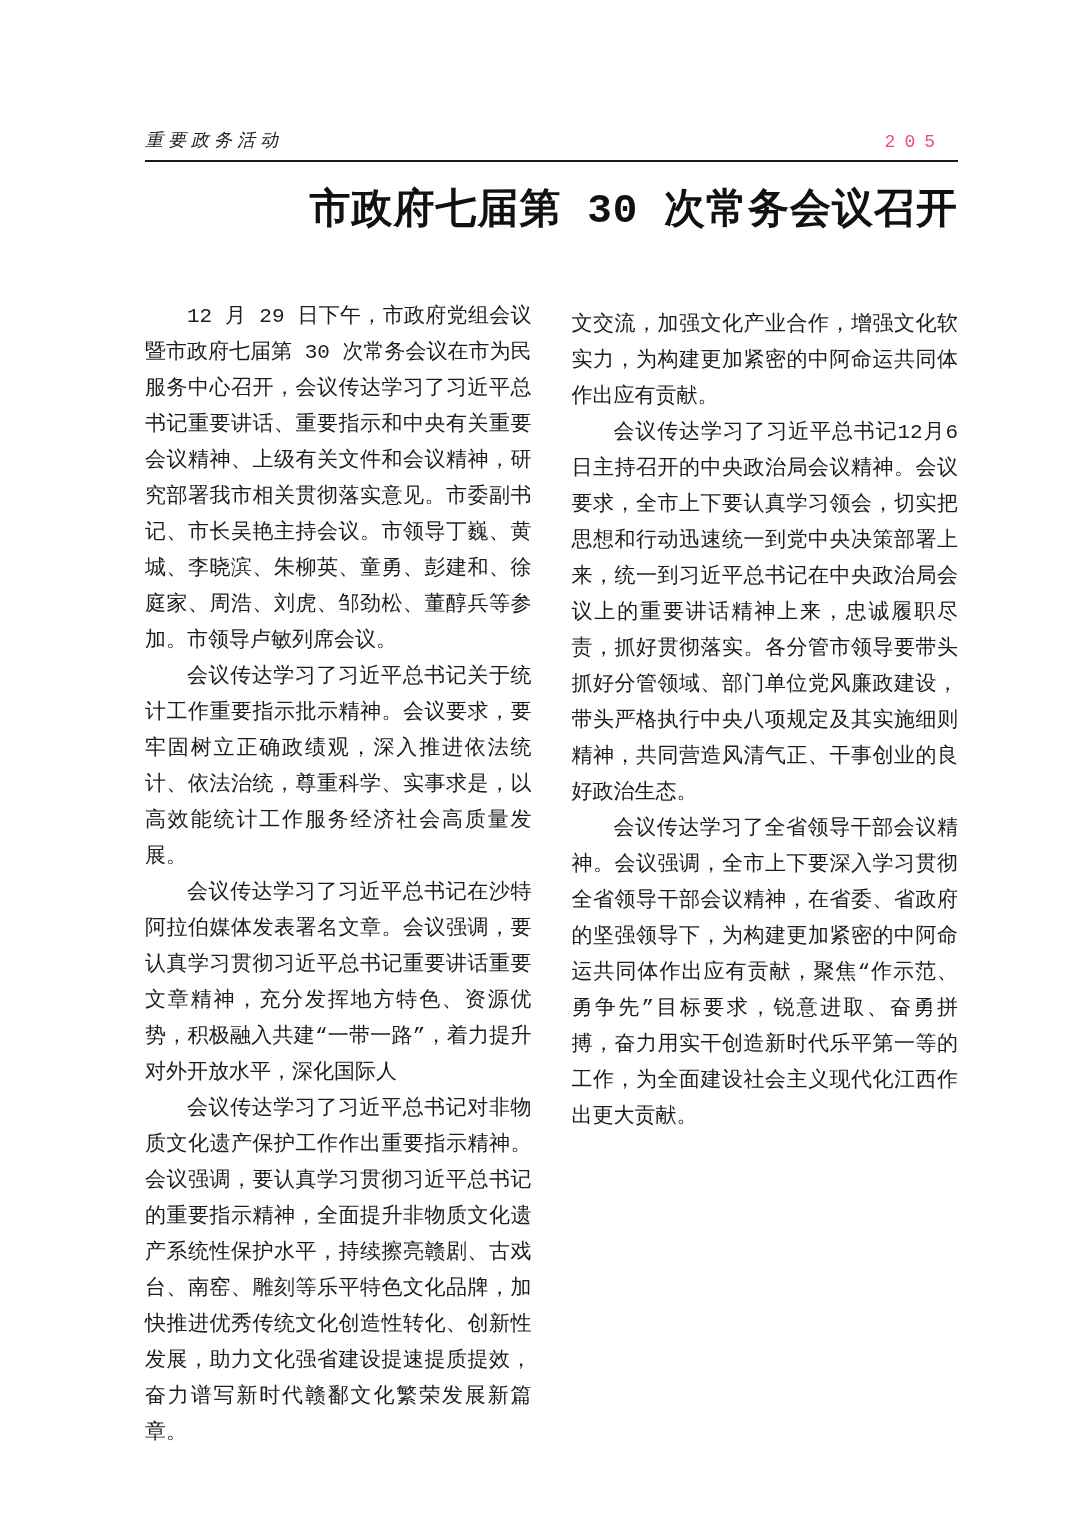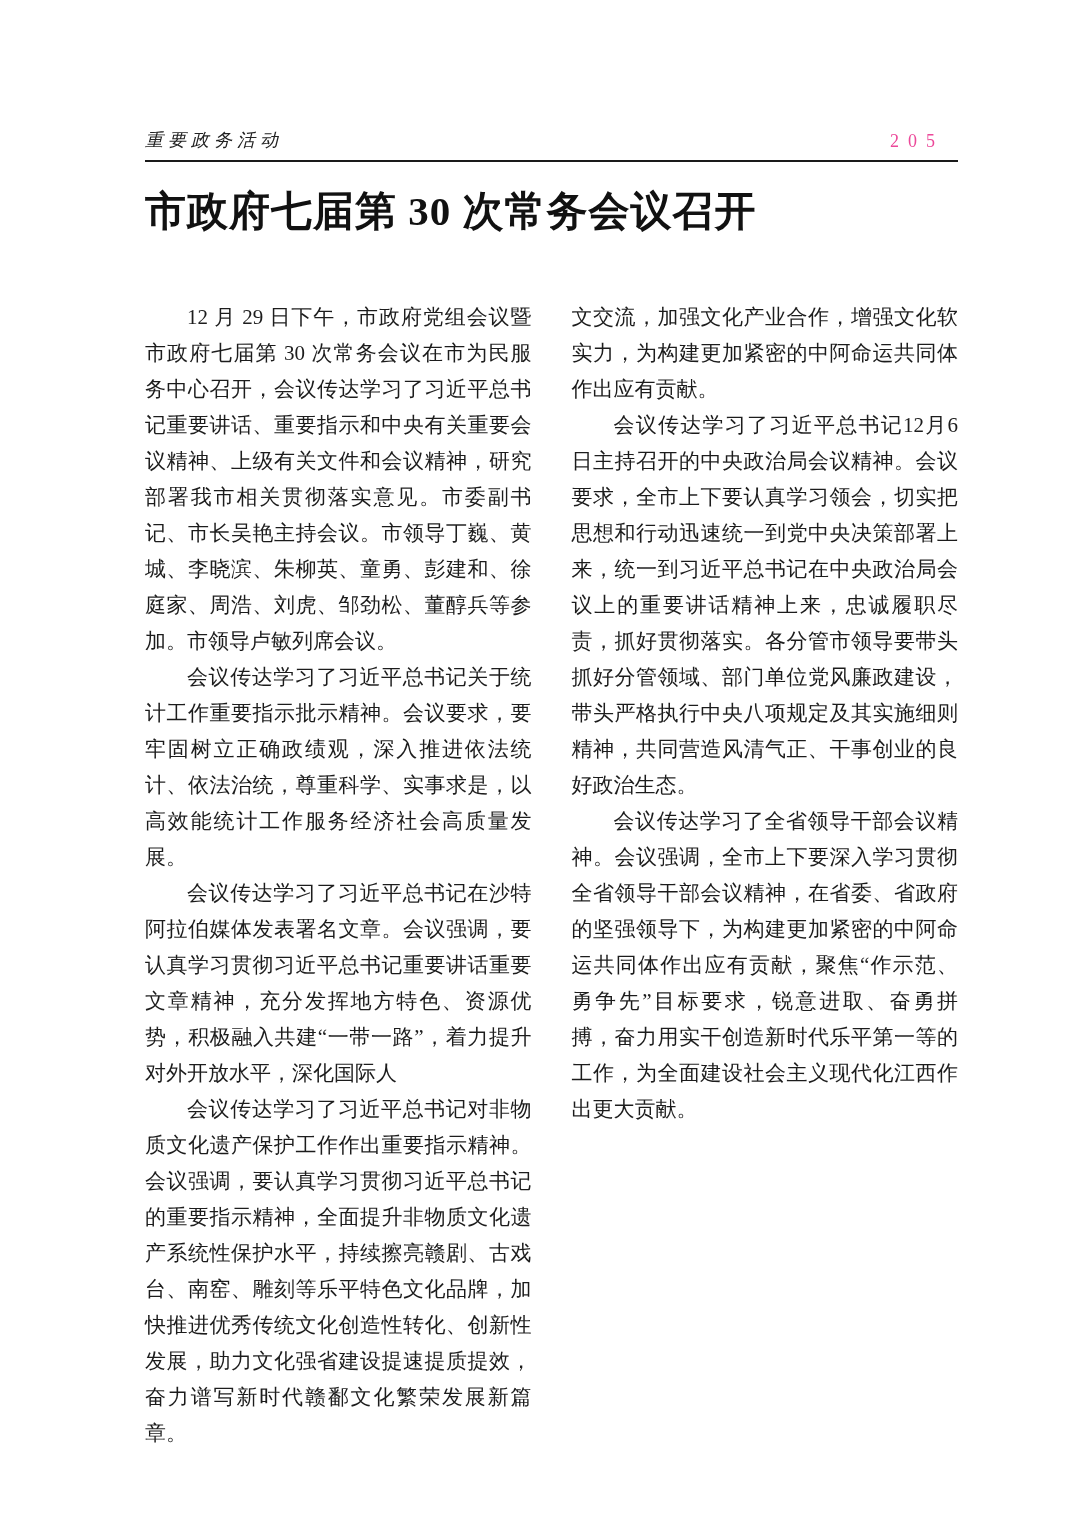--- a/index.html
+++ b/index.html
@@ -7,21 +7,21 @@
     padding: 0;
     background: #ffffff;
   }
   .page {
     position: relative;
     width: 1074px;
     height: 1520px;
     margin: 0 auto;
     background: #ffffff;
     color: #1c1c1c;
-    font-family: Liberation Serif, serif;
+    font-family: Liberation Mono, monospace;
     overflow: hidden;
     box-sizing: border-box;
   }
   .content {
     box-sizing: border-box;
     padding-left: 145px;
     padding-right: 116px;
   }
   .running-header {
     margin-top: 128px;
@@ -41,21 +41,21 @@
     font-size: 18px;
     letter-spacing: 9px;
     margin-right: 14px;
     color: #ec4899;
   }
   .article-title {
     margin: 24px 0 0 0;
     font-size: 41px;
     line-height: 1.25;
     font-weight: 700;
-    text-align: left;
+    text-align: right;
     letter-spacing: 1px;
     color: #111111;
   }
   .body-columns {
     margin-top: 62px;
     display: flex;
     gap: 40px;
   }
   .col {
     flex: 1 1 0;
@@ -67,20 +67,21 @@
   }
   .col p {
     margin: 0;
     padding: 0;
   }
   .col p.indent {
     text-indent: 2em;
   }
   .col p.cont {
     text-indent: 0;
+    margin-top: 8px;
   }
 </style>
 </head>
 <body>
 
 <div class="page">
   <div class="content">
 
     <div class="running-header">
       <span class="section-label">重要政务活动</span>

